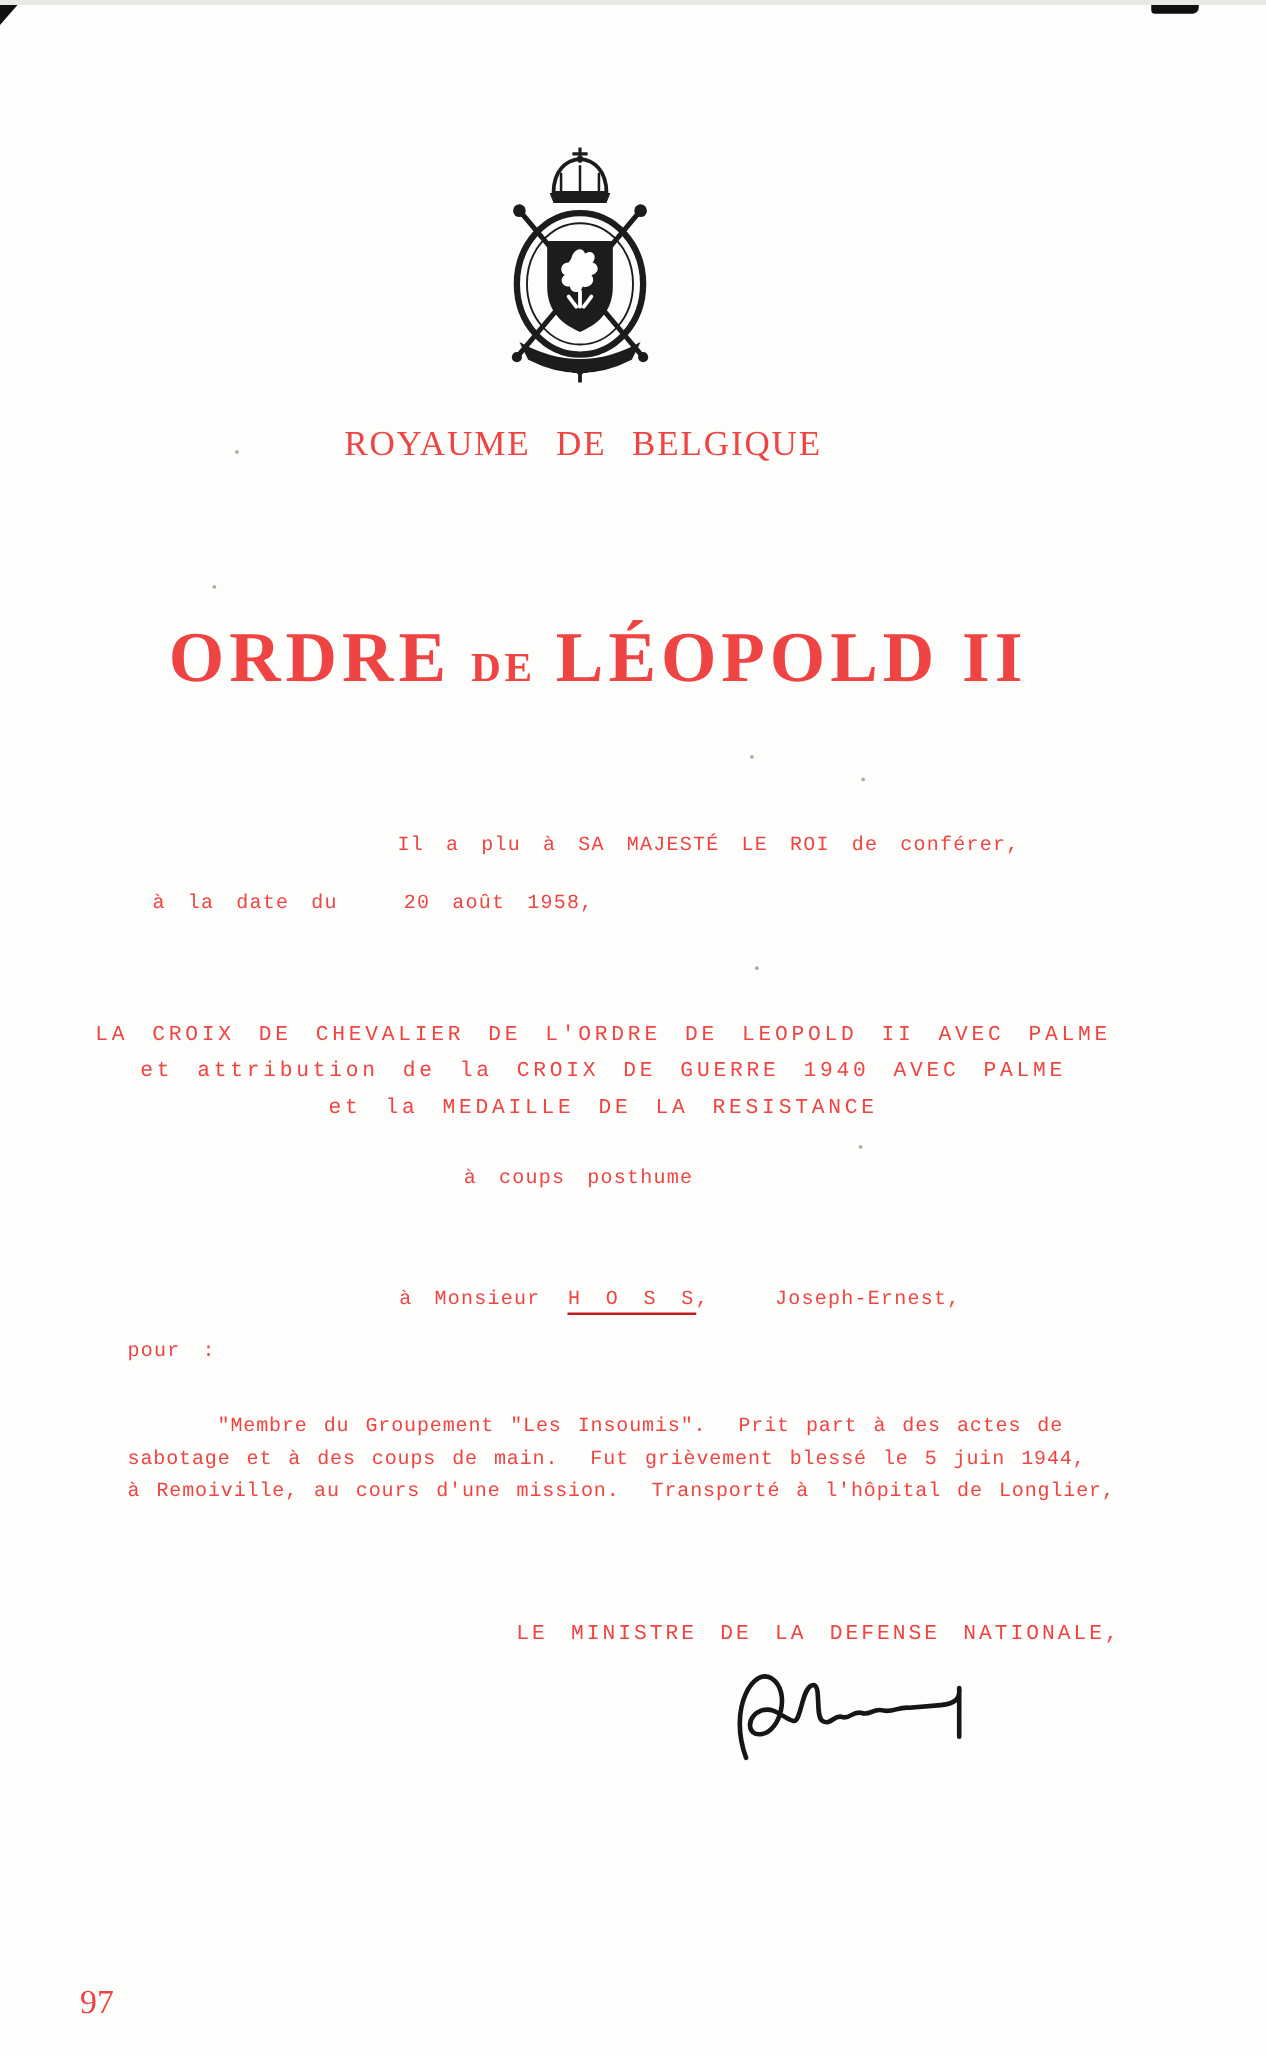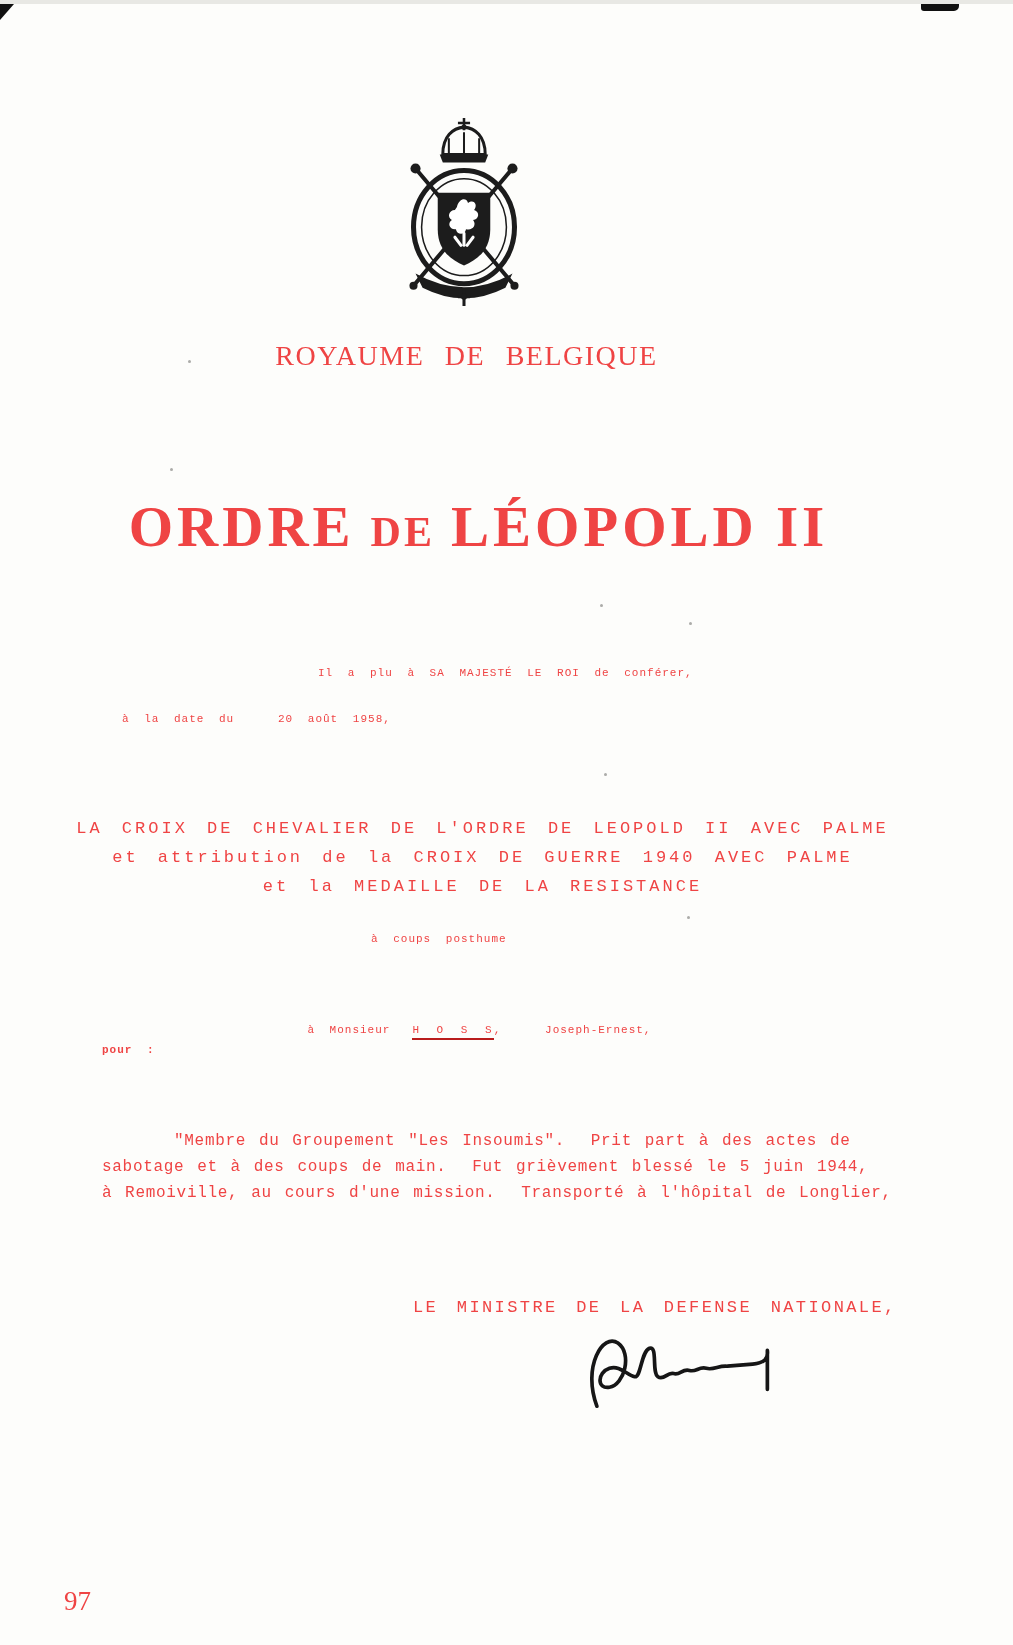--- a/index.html
+++ b/index.html
@@ -30,25 +30,25 @@
     font-family: "Liberation Serif", "DejaVu Serif", serif;
     font-size: 28px; letter-spacing: 1.5px; word-spacing: 12px;
     white-space: pre;
   }
   .doc-title {
     top: 472px; transform: translateX(-36px);
     font-family: "Liberation Serif", "DejaVu Serif", serif;
     font-weight: 700; white-space: pre;
   }
   .doc-title .big   { font-size: 57px; letter-spacing: 4px; }
-  .doc-title .small { font-size: 42px; letter-spacing: 3px; margin: 0 16px; }
+  .doc-title .small { font-size: 33px; letter-spacing: 3px; margin: 0 16px; }
 
   
   .tw {
-    font-size: 11px; letter-spacing: 1px; word-spacing: 7px;
+    font-size: 16px; letter-spacing: 1px; word-spacing: 7px;
     white-space: pre;
   }
   .tw-wide {
     font-size: 17px; letter-spacing: 3px; word-spacing: 6px;
     white-space: pre;
   }
   .awards-block { top: 810px; transform: translateX(-24px); line-height: 29px; }
   .citation-block { left: 102px; top: 1124px; line-height: 26px; }
   .citation-line {
     font-size: 16px; letter-spacing: 0.7px; word-spacing: 2.5px;
@@ -135,21 +135,21 @@
     <div class="tw-wide">et attribution de la CROIX DE GUERRE 1940 AVEC PALME</div>
     <div class="tw-wide">et la MEDAILLE DE LA RESISTANCE</div>
   </div>
 
   <div class="abs tw" style="left:371px; top:929px;">à coups posthume</div>
 
   <div class="abs tw recipient-line">
     <span>à Monsieur</span><span class="recipient-name">H O S S</span><span class="recipient-suffix">,   Joseph-Ernest,</span>
   </div>
 
-  <div class="abs tw" style="left:102px; top:1040px;font-weight:bold;">pour :</div>
+  <div class="abs tw" style="left:102px; top:1068px;">pour :</div>
 
   <div class="abs citation-block">
     <div class="citation-line first">"Membre du Groupement "Les Insoumis".  Prit part à des actes de</div>
     <div class="citation-line">sabotage et à des coups de main.  Fut grièvement blessé le 5 juin 1944,</div>
     <div class="citation-line">à Remoiville, au cours d'une mission.  Transporté à l'hôpital de Longlier,</div>
   </div>
 
 
   <div class="abs tw-wide" style="left:413px; top:1294px; letter-spacing:2.4px;">LE MINISTRE DE LA DEFENSE NATIONALE,</div>
 

